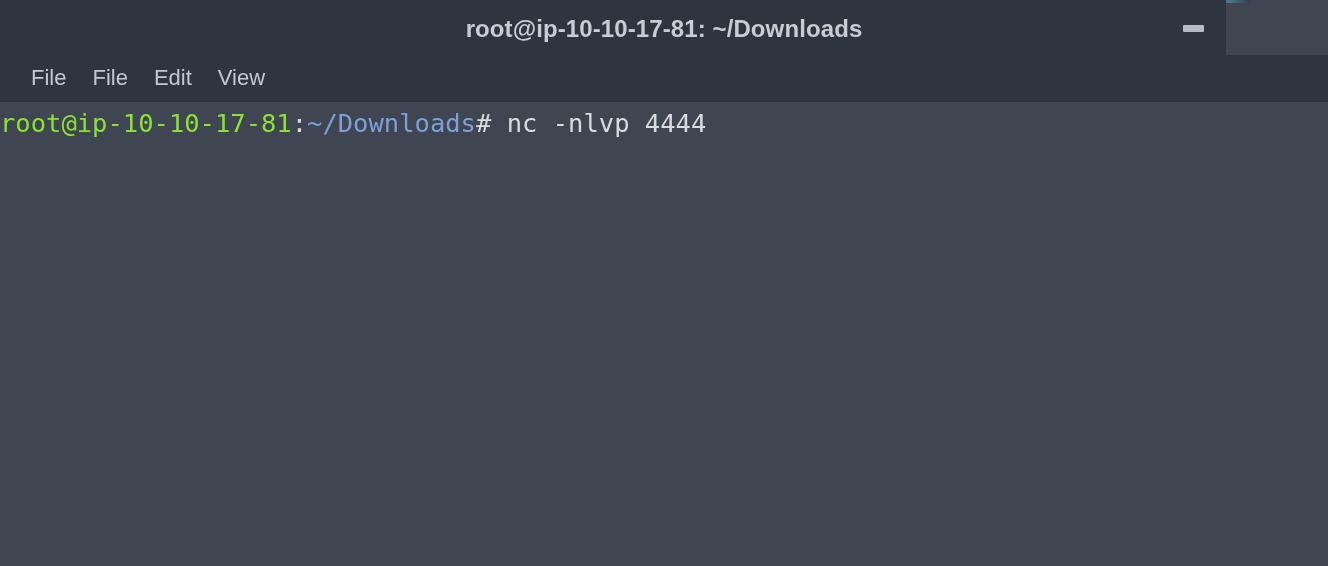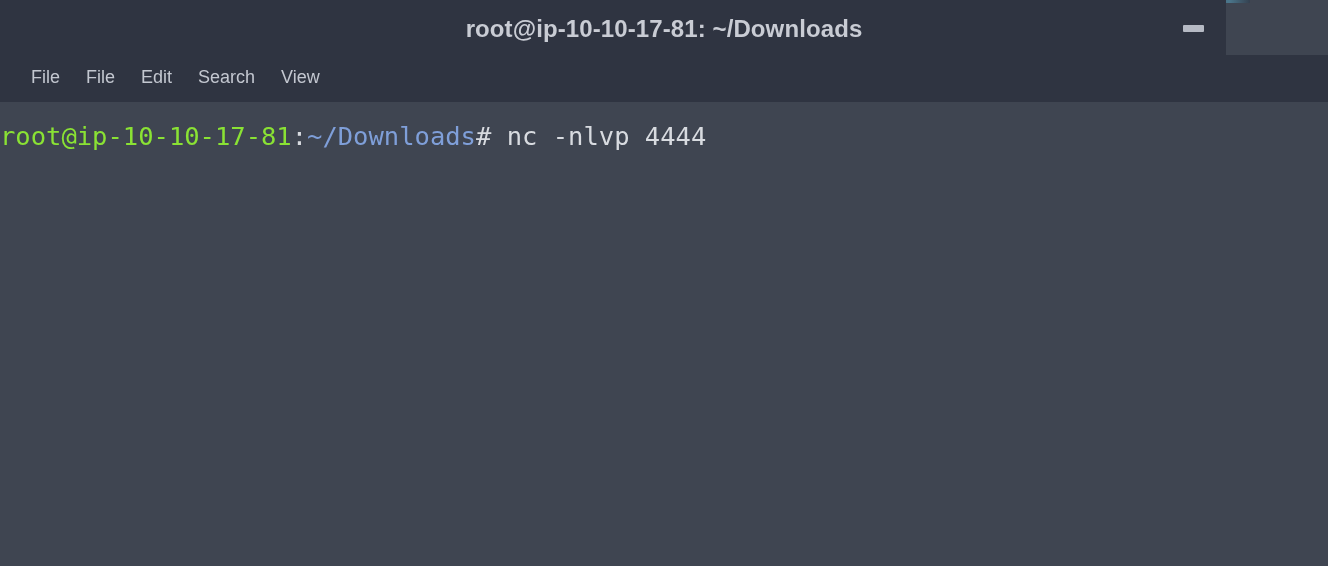--- a/index.html
+++ b/index.html
@@ -92,21 +92,21 @@
     height: 47px;
     background: #2f3441;
     display: flex;
     align-items: center;
     padding-left: 18px;
     box-sizing: border-box;
   }
   .menu-item {
     color: #c3c7d0;
     font-family: "Liberation Sans", sans-serif;
-    font-size: 18px;
+    font-size: 22px;
     padding: 3px 13px 5px 13px;
     white-space: nowrap;
     cursor: default;
     border-radius: 2px;
   }
 
   
   .terminal {
     position: absolute;
     top: 102px;
@@ -120,21 +120,21 @@
     cursor: text;
   }
   .term-line {
     font-family: "DejaVu Sans Mono", monospace;
     font-size: 25.5px;
     line-height: 37px;
     white-space: pre;
     letter-spacing: 0px;
     color: #d8dbe0;
   }
-  .term-line.first { margin-top: 16px; }
+  .term-line.first { margin-top: 3px; }
   .seg-user   { color: #8ae234; }
   .seg-path   { color: #7f9fd9; }
   .seg-plain  { color: #d8dbe0; }
 
   .cursor-block {
     display: inline-block;
     width: 0px;
     height: 25px;
     vertical-align: -5px;
   }
@@ -151,21 +151,20 @@
     <div class="window-title">root@ip-10-10-17-81: ~/Downloads</div>
     <div class="minimize-btn">
       <div class="dash"></div>
     </div>
   </div>
 
   <div class="menubar">
     <div class="menu-item">File</div>
     <div class="menu-item">File</div>
     <div class="menu-item">Edit</div>
-    <div class="menu-item">Search</div>
     <div class="menu-item">View</div>
   </div>
 
   <div class="terminal">
 
     <div class="term-line first"><span class="seg-user">root@ip-10-10-17-81</span><span class="seg-plain">:</span><span class="seg-path">~/Downloads</span><span class="seg-plain"># </span><span class="seg-plain">nc -nlvp 4444</span></div>
 
 
     <span class="cursor-block"></span>
   </div>

